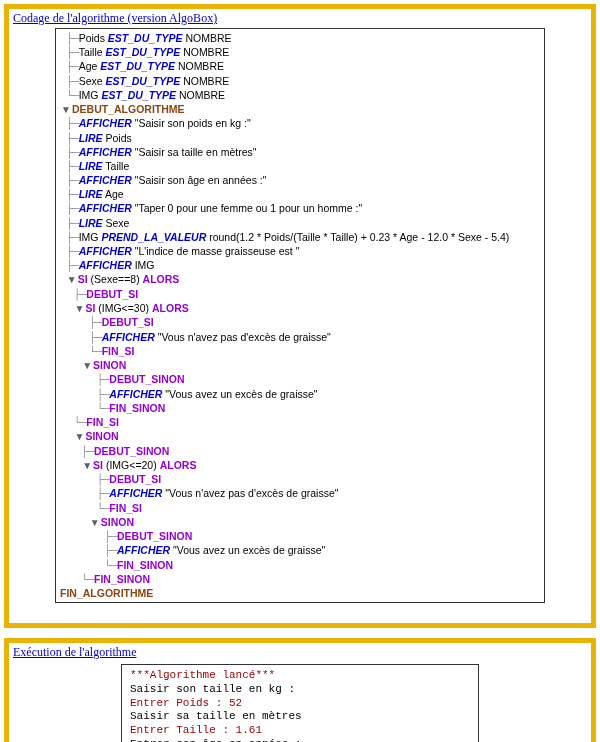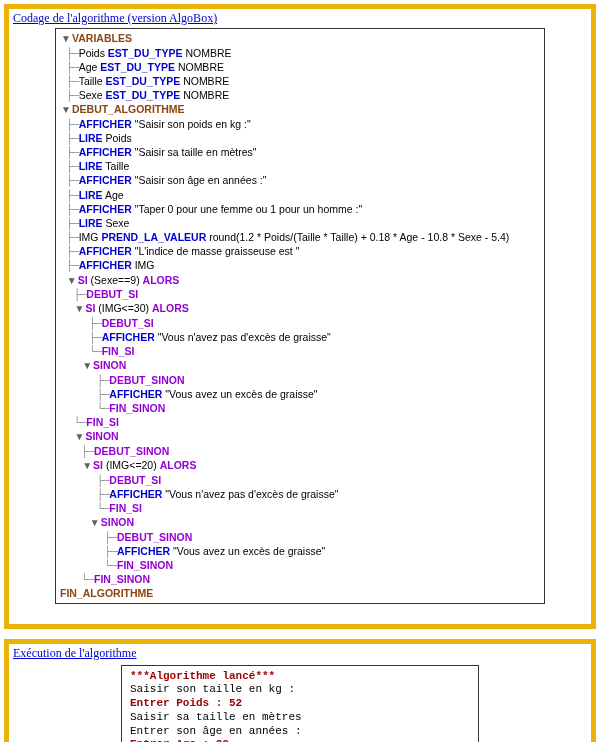--- a/index.html
+++ b/index.html
@@ -38,66 +38,66 @@
     display: inline-block;
     width: 12px;
     text-align: center;
     font-size: 10px;
   }
   .ind {
     color: #888;
     letter-spacing: -1px;
   }
   .kw-brown { color: #8B4513; font-weight: bold; }
-  .kw-blue  { color: #0000cc; font-weight: bold; }
+  .kw-blue  { color: #0000cc; font-weight: bold; font-style: italic; }
   .kw-purple{ color: #9400D3; font-weight: bold; }
   .txt { color: #000; }
   .str { color: #000; }
 
   .exec-box {
     border: 1px solid #333;
     margin: 4px auto 0 auto;
     width: 340px;
     padding: 4px 8px;
     font-family: "Courier New", monospace;
     font-size: 11px;
     line-height: 1.25;
   }
-  .exec-box .md { color: #990000; font-weight: bold; }
+  .exec-box .md { color: #990000; font-weight: normal; }
   .exec-box .pl { color: #000; }
 </style>
 </head>
 <body>
 
 <div class="panel">
   <div class="panel-title">Codage de l'algorithme (version AlgoBox)</div>
   <div class="algo-box">
 
-    <div class="line"><span class="arrow">▼</span><span class="kw-brown">VARIABLES</span></div>
 
     <div class="line"><span class="ind">&nbsp;&nbsp;&nbsp;├─</span><span class="txt">Poids</span> <span class="kw-blue">EST_DU_TYPE</span> <span class="txt">NOMBRE</span></div>
+    <div class="line"><span class="ind">&nbsp;&nbsp;&nbsp;├─</span><span class="txt">Taille</span> <span class="kw-blue">EST_DU_TYPE</span> <span class="txt">NOMBRE</span></div>
     <div class="line"><span class="ind">&nbsp;&nbsp;&nbsp;├─</span><span class="txt">Age</span> <span class="kw-blue">EST_DU_TYPE</span> <span class="txt">NOMBRE</span></div>
-    <div class="line"><span class="ind">&nbsp;&nbsp;&nbsp;├─</span><span class="txt">Taille</span> <span class="kw-blue">EST_DU_TYPE</span> <span class="txt">NOMBRE</span></div>
     <div class="line"><span class="ind">&nbsp;&nbsp;&nbsp;├─</span><span class="txt">Sexe</span> <span class="kw-blue">EST_DU_TYPE</span> <span class="txt">NOMBRE</span></div>
+    <div class="line"><span class="ind">&nbsp;&nbsp;&nbsp;└─</span><span class="txt">IMG</span> <span class="kw-blue">EST_DU_TYPE</span> <span class="txt">NOMBRE</span></div>
 
     <div class="line"><span class="arrow">▼</span><span class="kw-brown">DEBUT_ALGORITHME</span></div>
 
     <div class="line"><span class="ind">&nbsp;&nbsp;&nbsp;├─</span><span class="kw-blue">AFFICHER</span> <span class="str">"Saisir son poids en kg :"</span></div>
     <div class="line"><span class="ind">&nbsp;&nbsp;&nbsp;├─</span><span class="kw-blue">LIRE</span> <span class="txt">Poids</span></div>
     <div class="line"><span class="ind">&nbsp;&nbsp;&nbsp;├─</span><span class="kw-blue">AFFICHER</span> <span class="str">"Saisir sa taille en mètres"</span></div>
     <div class="line"><span class="ind">&nbsp;&nbsp;&nbsp;├─</span><span class="kw-blue">LIRE</span> <span class="txt">Taille</span></div>
     <div class="line"><span class="ind">&nbsp;&nbsp;&nbsp;├─</span><span class="kw-blue">AFFICHER</span> <span class="str">"Saisir son âge en années :"</span></div>
     <div class="line"><span class="ind">&nbsp;&nbsp;&nbsp;├─</span><span class="kw-blue">LIRE</span> <span class="txt">Age</span></div>
     <div class="line"><span class="ind">&nbsp;&nbsp;&nbsp;├─</span><span class="kw-blue">AFFICHER</span> <span class="str">"Taper 0 pour une femme ou 1 pour un homme :"</span></div>
     <div class="line"><span class="ind">&nbsp;&nbsp;&nbsp;├─</span><span class="kw-blue">LIRE</span> <span class="txt">Sexe</span></div>
-    <div class="line"><span class="ind">&nbsp;&nbsp;&nbsp;├─</span><span class="txt">IMG</span> <span class="kw-blue">PREND_LA_VALEUR</span> <span class="txt">round(1.2 * Poids/(Taille * Taille) + 0.18 * Age - 10.8 * Sexe - 5.4)</span></div>
+    <div class="line"><span class="ind">&nbsp;&nbsp;&nbsp;├─</span><span class="txt">IMG</span> <span class="kw-blue">PREND_LA_VALEUR</span> <span class="txt">round(1.2 * Poids/(Taille * Taille) + 0.23 * Age - 12.0 * Sexe - 5.4)</span></div>
     <div class="line"><span class="ind">&nbsp;&nbsp;&nbsp;├─</span><span class="kw-blue">AFFICHER</span> <span class="str">"L'indice de masse graisseuse est "</span></div>
     <div class="line"><span class="ind">&nbsp;&nbsp;&nbsp;├─</span><span class="kw-blue">AFFICHER</span> <span class="txt">IMG</span></div>
 
-    <div class="line"><span class="ind">&nbsp;&nbsp;&nbsp;</span><span class="arrow">▼</span><span class="kw-purple">SI</span> <span class="txt">(Sexe==9)</span> <span class="kw-purple">ALORS</span></div>
+    <div class="line"><span class="ind">&nbsp;&nbsp;&nbsp;</span><span class="arrow">▼</span><span class="kw-purple">SI</span> <span class="txt">(Sexe==8)</span> <span class="kw-purple">ALORS</span></div>
     <div class="line"><span class="ind">&nbsp;&nbsp;&nbsp;&nbsp;&nbsp;&nbsp;&nbsp;├─</span><span class="kw-purple">DEBUT_SI</span></div>
 
     <div class="line"><span class="ind">&nbsp;&nbsp;&nbsp;&nbsp;&nbsp;&nbsp;&nbsp;</span><span class="arrow">▼</span><span class="kw-purple">SI</span> <span class="txt">(IMG&lt;=30)</span> <span class="kw-purple">ALORS</span></div>
     <div class="line"><span class="ind">&nbsp;&nbsp;&nbsp;&nbsp;&nbsp;&nbsp;&nbsp;&nbsp;&nbsp;&nbsp;&nbsp;&nbsp;&nbsp;&nbsp;&nbsp;├─</span><span class="kw-purple">DEBUT_SI</span></div>
     <div class="line"><span class="ind">&nbsp;&nbsp;&nbsp;&nbsp;&nbsp;&nbsp;&nbsp;&nbsp;&nbsp;&nbsp;&nbsp;&nbsp;&nbsp;&nbsp;&nbsp;├─</span><span class="kw-blue">AFFICHER</span> <span class="str">"Vous n'avez pas d'excès de graisse"</span></div>
     <div class="line"><span class="ind">&nbsp;&nbsp;&nbsp;&nbsp;&nbsp;&nbsp;&nbsp;&nbsp;&nbsp;&nbsp;&nbsp;&nbsp;&nbsp;&nbsp;&nbsp;└─</span><span class="kw-purple">FIN_SI</span></div>
     <div class="line"><span class="ind">&nbsp;&nbsp;&nbsp;&nbsp;&nbsp;&nbsp;&nbsp;&nbsp;&nbsp;&nbsp;&nbsp;</span><span class="arrow">▼</span><span class="kw-purple">SINON</span></div>
     <div class="line"><span class="ind">&nbsp;&nbsp;&nbsp;&nbsp;&nbsp;&nbsp;&nbsp;&nbsp;&nbsp;&nbsp;&nbsp;&nbsp;&nbsp;&nbsp;&nbsp;&nbsp;&nbsp;&nbsp;&nbsp;├─</span><span class="kw-purple">DEBUT_SINON</span></div>
     <div class="line"><span class="ind">&nbsp;&nbsp;&nbsp;&nbsp;&nbsp;&nbsp;&nbsp;&nbsp;&nbsp;&nbsp;&nbsp;&nbsp;&nbsp;&nbsp;&nbsp;&nbsp;&nbsp;&nbsp;&nbsp;├─</span><span class="kw-blue">AFFICHER</span> <span class="str">"Vous avez un excès de graisse"</span></div>
     <div class="line"><span class="ind">&nbsp;&nbsp;&nbsp;&nbsp;&nbsp;&nbsp;&nbsp;&nbsp;&nbsp;&nbsp;&nbsp;&nbsp;&nbsp;&nbsp;&nbsp;&nbsp;&nbsp;&nbsp;&nbsp;└─</span><span class="kw-purple">FIN_SINON</span></div>
@@ -119,17 +119,18 @@
   </div>
 </div>
 
 <div class="panel">
   <div class="panel-title">Exécution de l'algorithme</div>
   <div class="exec-box">
     <div class="md">***Algorithme lancé***</div>
     <div class="pl">Saisir son taille en kg :</div>
     <div class="md">Entrer Poids : 52</div>
     <div class="pl">Saisir sa taille en mètres</div>
+    <div class="md">Entrer Taille : 1.61</div>
     <div class="pl">Entrer son âge en années :</div>
     <div class="md">Entrer Age : 39</div>
 
   </div>
 </div>
 
 </body></html>

